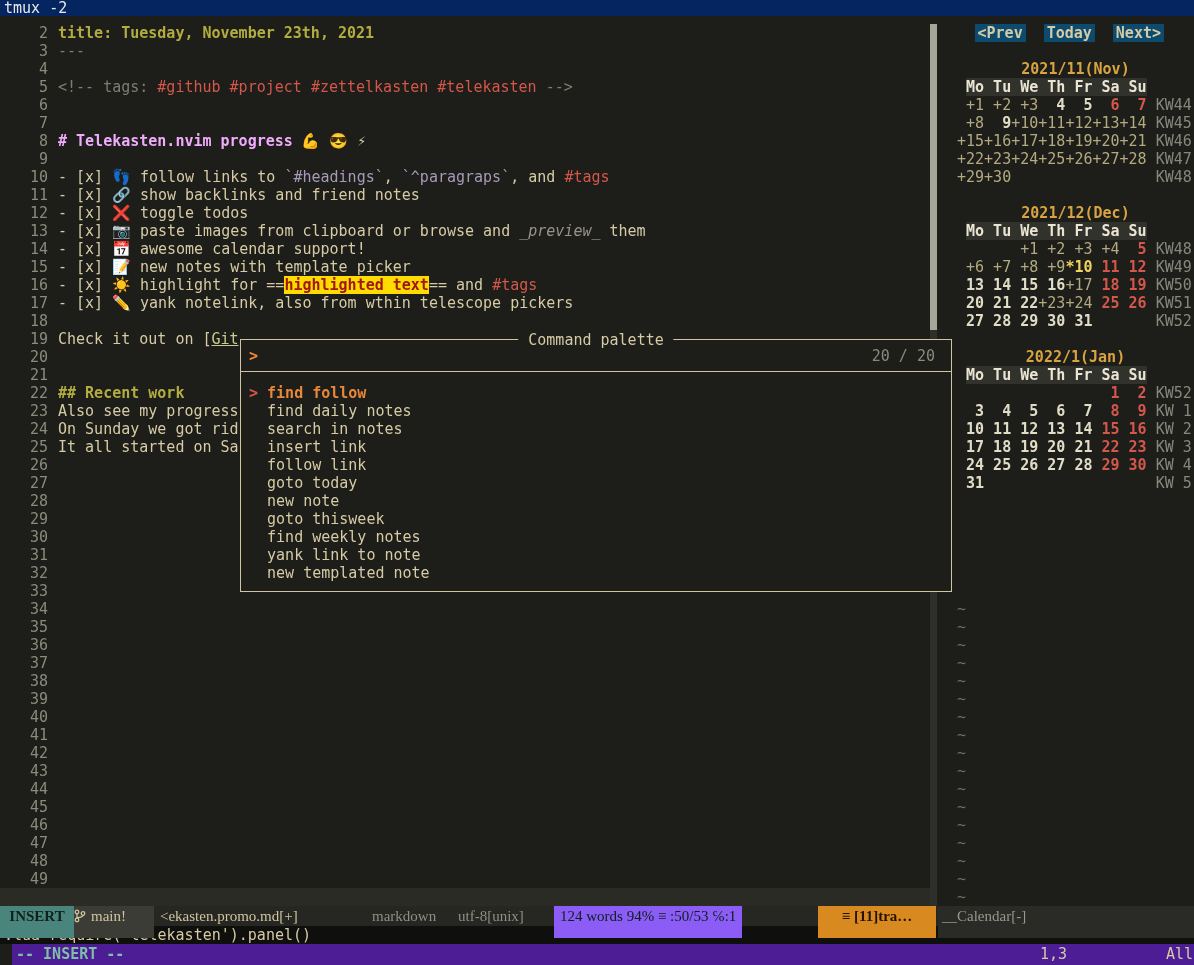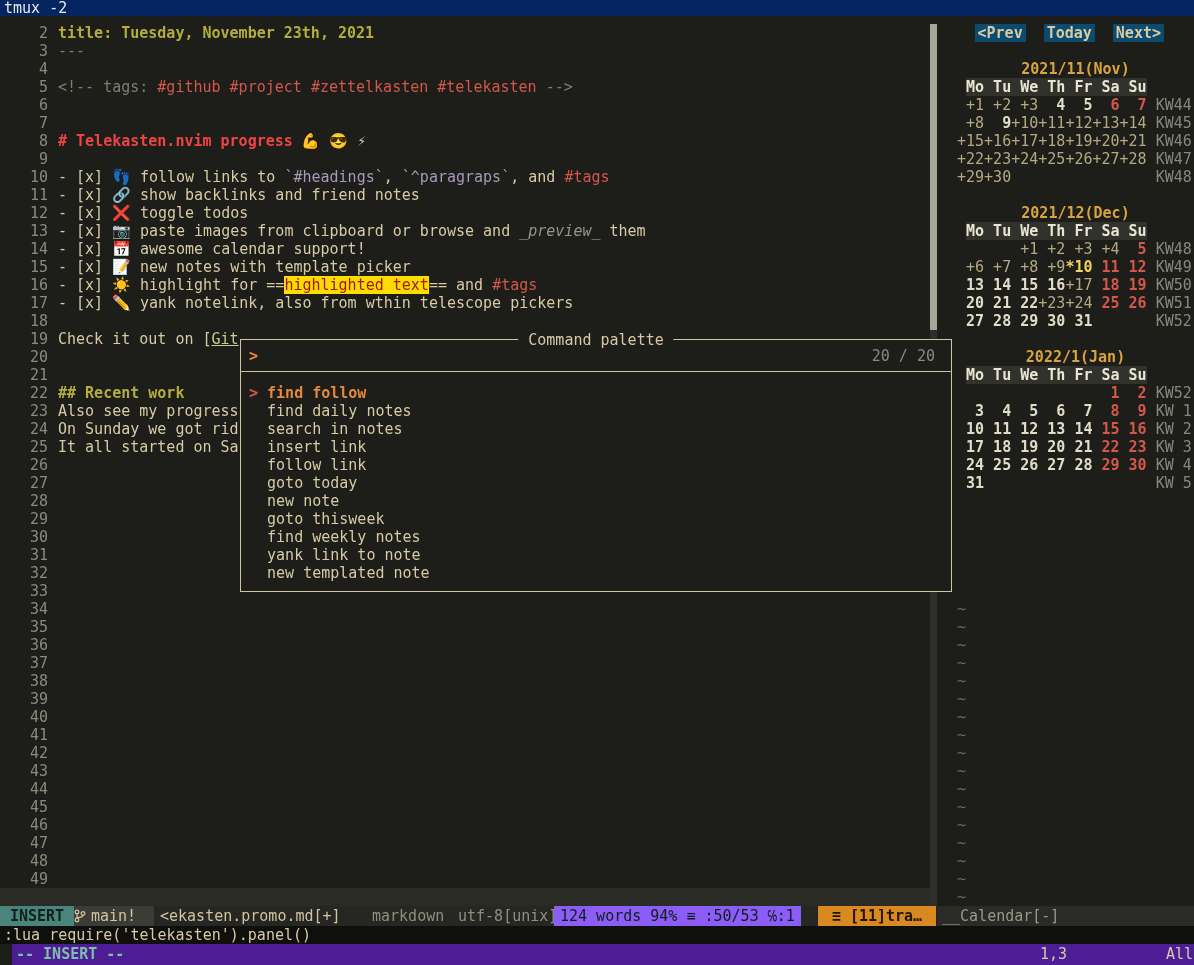--- a/index.html
+++ b/index.html
@@ -17,26 +17,26 @@
   .content { position:absolute; top:16px; left:0; width:1194px; height:890px; background:#1d1d1a; }
   .editor { position:absolute; left:0; top:0; width:930px; height:890px; padding-top:8px; overflow:hidden; }
   .erow { height:18px; line-height:18px; white-space:pre; }
   .lnum { display:inline-block; width:54px; padding-right:6px; text-align:right; color:#8b8b7b; }
   .lcode { margin-left:4px; white-space:pre; }
   .cursorline { background:#2b2b25; }
   .cursorline .lnum { background:#4c4a3a; color:#f0e4b8; font-weight:normal;margin-top:24px; }
 
   .seg-text { color:#d6cba4; }
   .seg-heading { color:#b2ad3e; font-weight:bold; }
-  .seg-h1 { color:#ef4444; font-weight:bold; }
+  .seg-h1 { color:#f0abfc; font-weight:bold; }
   .seg-dim { color:#7e7e70; }
   .seg-tag { color:#d4574a; }
   .seg-code { color:#a89ab8; }
   .seg-em { color:#98938a; font-style:italic; }
-  .seg-mark { background:#ffdc00; color:#a01810; font-weight:normal; }
+  .seg-mark { background:#ffdc00; color:#a01810; font-weight:bold; }
   .seg-link { color:#c9cc8a; text-decoration:underline; }
   .seg-emoji { color:#d6cba4; }
 
   
   .scroll-track { position:absolute; left:930px; top:8px; width:7px; height:882px; background:#2e2e2a; }
   .scroll-thumb { width:7px; height:306px; background:#a6a698; }
 
   
   .calendar { position:absolute; left:938px; top:0; width:256px; height:890px; padding-top:8px; overflow:hidden; }
   .crow { height:18px; line-height:18px; white-space:pre; padding-left:19px; }
@@ -62,21 +62,21 @@
   .pal-caret { color:#e8883a; font-weight:bold; }
   .pal-count { position:absolute; right:16px; top:0; color:#8a8a7c; }
   .pal-list { padding:12px 0 8px 0; }
   .pal-item { height:18px; line-height:18px; padding-left:8px; color:#d6cba4; white-space:pre; }
   .pal-item .sel-caret { color:#d4574a; font-weight:bold; }
   .pal-item.selected .lbl { color:#e8883a; font-weight:bold; }
 
   
   .statusline { position:absolute; top:906px; left:0; width:1194px; height:20px;
     background:#262622; line-height:20px; z-index:3; }
-  .statusline > span { position:absolute; top:0; height:20px; white-space:pre; }
+  .statusline > span { position:absolute; top:0; height:32px; white-space:pre;font-family:Liberation Serif, serif; }
   .sl-mode { left:0; width:74px; background:#49857c; color:#10201c; font-weight:bold; text-align:center; }
   .sl-branch { left:74px; width:80px; background:#3c3c36; color:#cfc5a0; padding-left:0; }
   .sl-file { left:160px; color:#cfc5a0; }
   .sl-ft { left:372px; color:#8f8f82; }
   .sl-enc { left:458px; color:#8f8f82; }
   .sl-words { left:554px; padding:0 6px; background:#8b5cf6; color:#0f1f1b; }
   .sl-tabs { left:818px; width:118px; background:#d8891f; color:#241300; font-weight:bold; text-align:center; }
   .sl-cal { left:938px; width:256px; background:#2a2a26; color:#98988a; padding-left:4px; }
   .branch-svg { vertical-align:-2px; margin-right:5px; }
 

